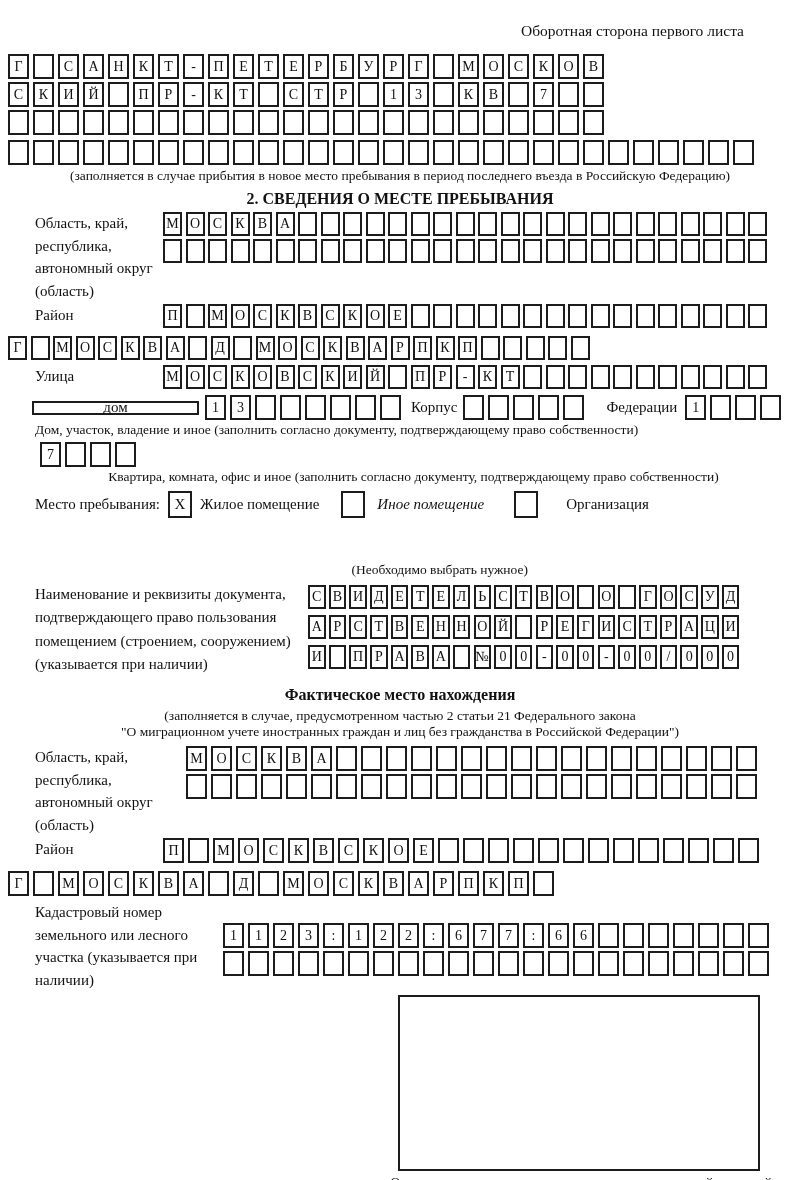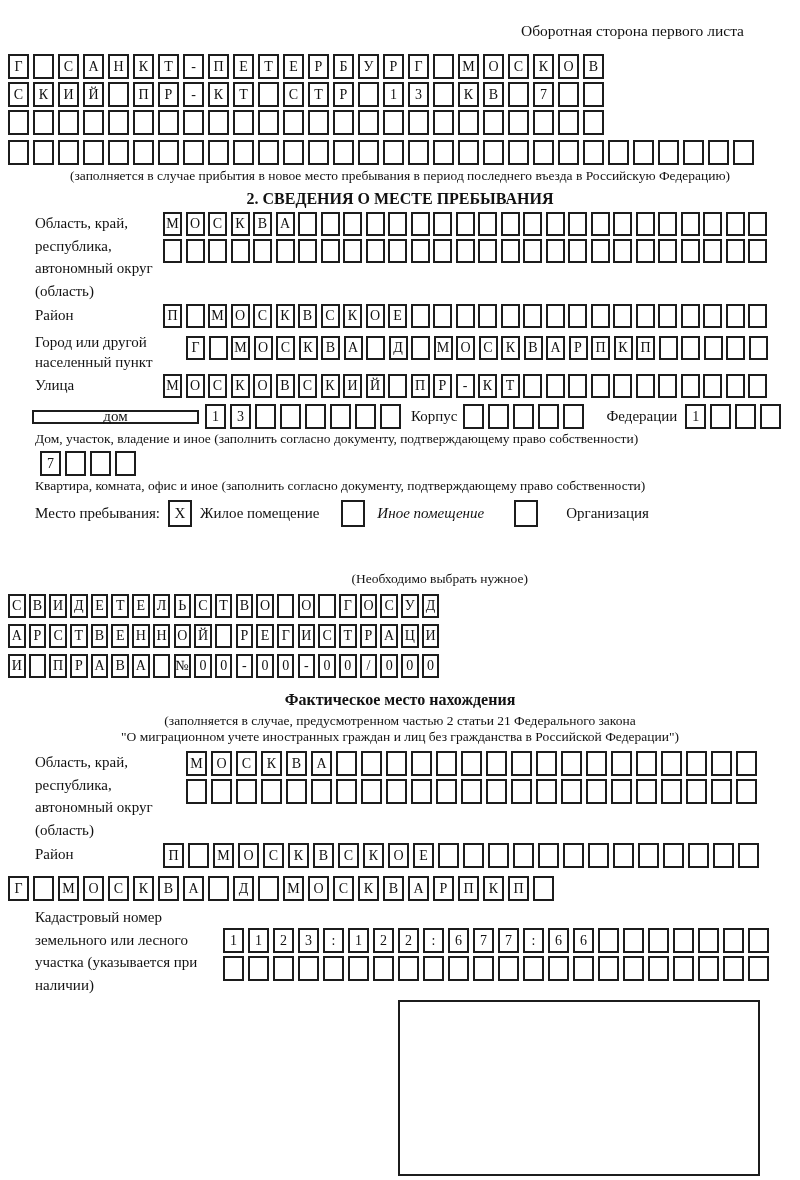--- a/index.html
+++ b/index.html
@@ -264,21 +264,20 @@
         <span class="cell"></span>
         <span class="cell"></span>
         <span class="cell"></span>
         <span class="cell"></span>
         <span class="cell"></span>
       </div>
   </div>
 </div>
 
 <div class="field">
-  <div class="flabel" style="width:178px;padding-left:27px;box-sizing:border-box;line-height:1.3;">Город или другой населенный пункт</div>
   <div class="fcells" style="padding-top:3px;">
     <div class="cr tight">
         <span class="cell">Г</span>
         <span class="cell"></span>
         <span class="cell">М</span>
         <span class="cell">О</span>
         <span class="cell">С</span>
         <span class="cell">К</span>
         <span class="cell">В</span>
         <span class="cell">А</span>
@@ -370,34 +369,35 @@
 <div class="smallnote" style="margin-left:27px;">Дом, участок, владение и иное (заполнить согласно документу, подтверждающему право собственности)</div>
 
 <div style="display:flex;align-items:center;margin:4px 0 2px 24px;">
   <div class="cr" style="margin:0 0 0 8px;">
       <span class="cell">7</span>
       <span class="cell"></span>
       <span class="cell"></span>
       <span class="cell"></span>
     </div>
 </div>
-<div class="smallnote" style="margin-left:27px;">Квартира, комната, офис и иное (заполнить согласно документу, подтверждающему право собственности)</div>
+<div class="smallnote" style="margin-left:27px;text-align:center;">Квартира, комната, офис и иное (заполнить согласно документу, подтверждающему право собственности)</div>
 
 <div style="display:flex;align-items:center;margin:6px 0 2px 27px;">
   <span>Место пребывания:</span>
   <span class="chk" style="margin-left:8px;">X</span>
   <span style="margin-left:8px;">Жилое помещение</span>
   <span class="chk" style="margin-left:22px;"></span>
   <span style="margin-left:12px;font-style:italic;">Иное помещение</span>
   <span class="chk" style="margin-left:30px;"></span>
   <span style="margin-left:28px;">Организация</span>
 </div>
 <div class="smallnote" style="margin-left:200px;width:320px;text-align:right;margin-top:44px;">(Необходимо выбрать нужное)</div>
 
 <div class="field" style="margin-top:5px;">
+  <div class="flabel" style="width:300px;padding-left:27px;box-sizing:border-box;line-height:1.55;">Наименование и реквизиты документа, подтверждающего право пользования помещением (строением, сооружением) (указывается при наличии)</div>
   <div class="fcells" style="padding-top:2px;">
     <div class="cr doc" style="margin-bottom:6px;">
         <span class="cell">С</span>
         <span class="cell">В</span>
         <span class="cell">И</span>
         <span class="cell">Д</span>
         <span class="cell">Е</span>
         <span class="cell">Т</span>
         <span class="cell">Е</span>
         <span class="cell">Л</span>

